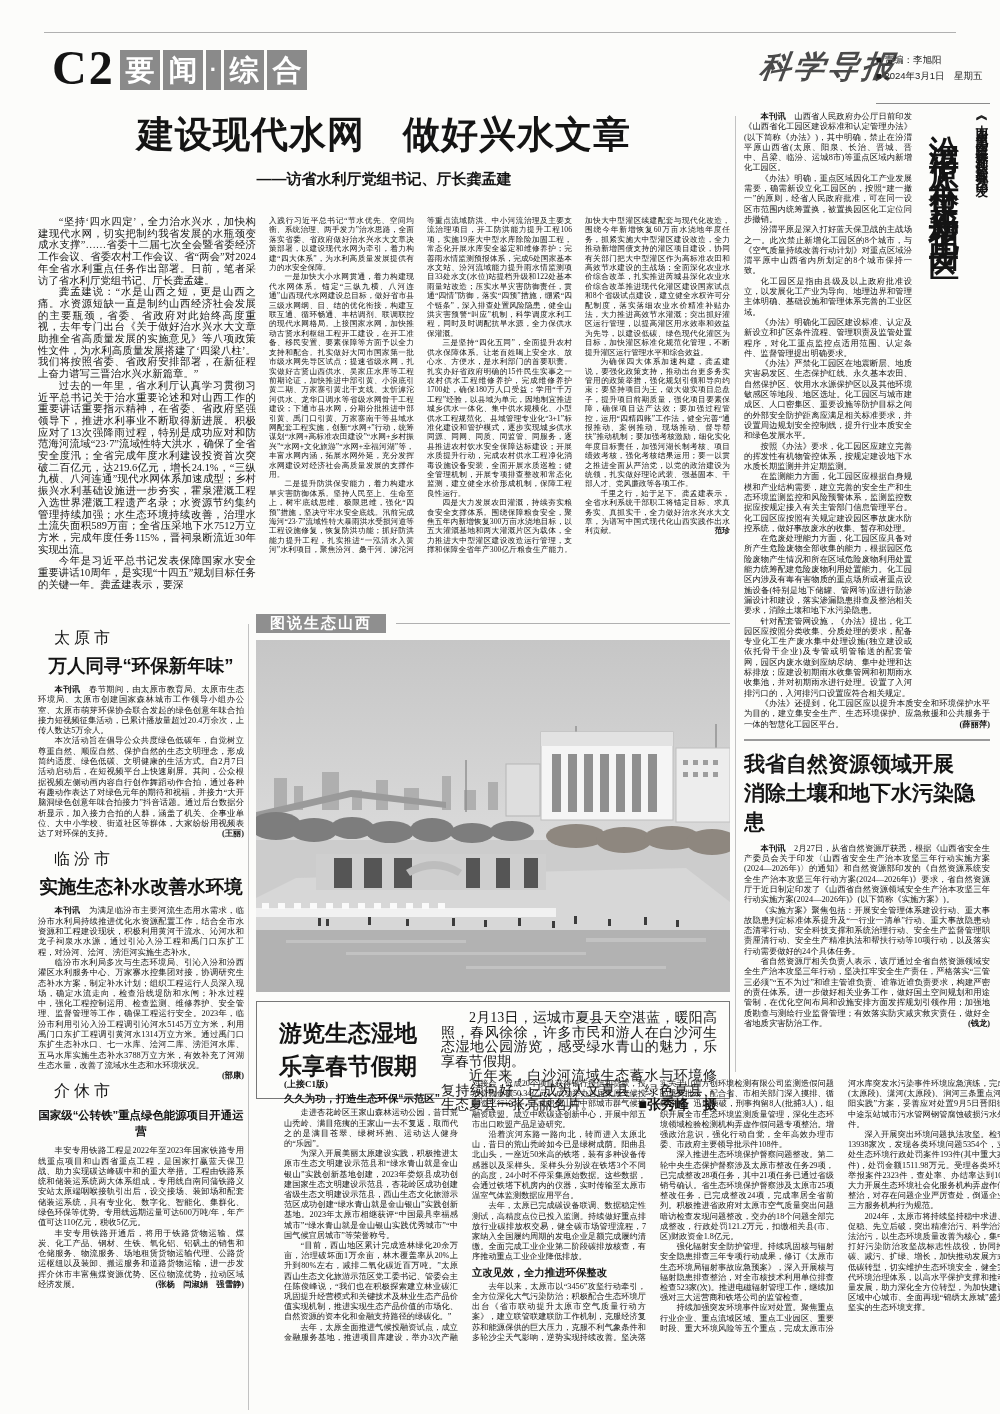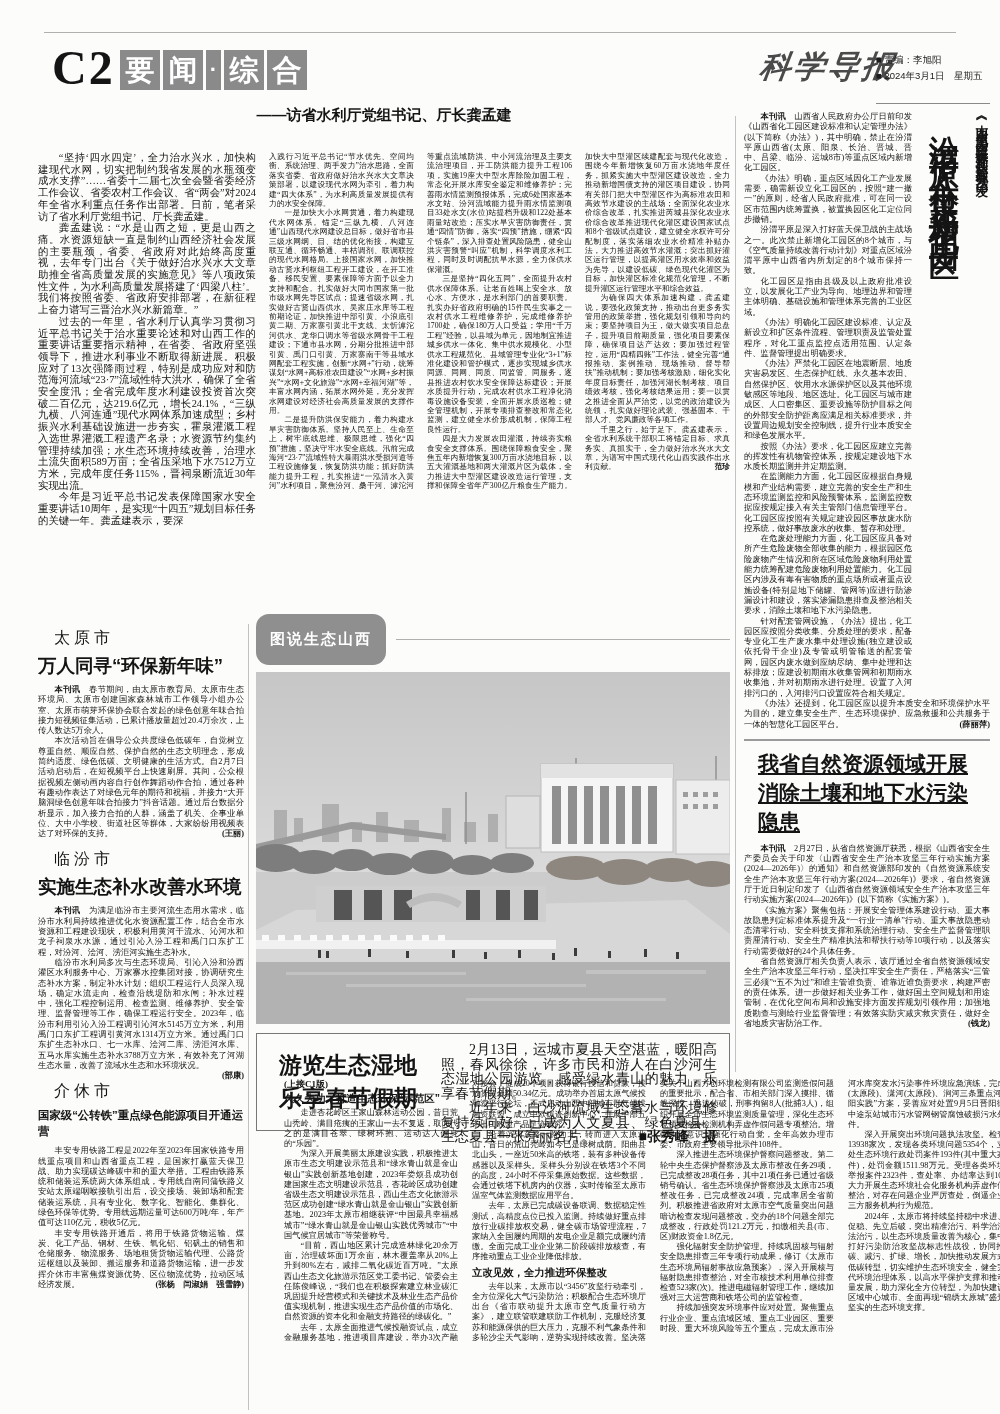--- a/index.html
+++ b/index.html
@@ -36,35 +36,35 @@
   .vrule-a{position:absolute;left:735px;top:116px;width:1px;height:956px;background:#c2c2c2;}
   .vrule-b{position:absolute;left:248px;top:624px;width:1px;height:786px;background:#c2c2c2;}
   
   .right-col{position:absolute;left:744px;top:112px;width:246px;height:1000px;overflow:hidden;}
   .vert-head{float:right;writing-mode:vertical-rl;height:574px;margin:0 0 6px 9px;padding-left:2px;}
   .vert-head .kicker{font-size:12.5px;letter-spacing:3px;margin-left:9px;font-weight:bold;}
   .vert-head .vhead{font-size:30px;font-weight:900;letter-spacing:9px;
         font-family:"Liberation Sans","DejaVu Sans",sans-serif;}
   .right-col .para{font-size:8.3px;line-height:10.3px;}
   .right-divider{border:none;border-top:2px solid #9a9a9a;margin:9px 0 8px;}
-  .right-mid h2{margin:2px 14px 8px;font-size:21px;line-height:29px;font-weight:900;
-        font-family:"Liberation Sans","DejaVu Sans",sans-serif;text-decoration:underline;}
+  .right-mid h2{margin:2px 0 8px;font-size:21px;line-height:29px;font-weight:900;
+        font-family:"Liberation Sans","DejaVu Sans",sans-serif;}
   
   .left-col{position:absolute;left:38px;top:620px;width:206px;height:792px;overflow:hidden;}
   .city-label{font-size:16px;letter-spacing:4px;margin:8px 16px 5px;}
   .city-headline{font-size:18.5px;font-weight:900;margin:0 0 7px;line-height:24px;
-        font-family:"Liberation Sans","DejaVu Sans",sans-serif;}
+        font-family:"Liberation Sans","DejaVu Sans",sans-serif;text-align:center;}
   .city-sec .para{font-size:8.3px;line-height:10.3px;}
   .city-sec{margin-bottom:10px;}
   .city-sec.small-head .city-headline{font-size:11.4px;line-height:16px;}
   
   .photo-feature{position:absolute;left:256px;top:614px;width:474px;}
   .badge-row{display:flex;align-items:center;gap:10px;}
-  .badge{background:#8f8f8f;color:#fff;font-weight:bold;font-size:15px;padding:16px 14px;
-        font-family:"Liberation Sans","DejaVu Sans",sans-serif;letter-spacing:2px;border-radius:13px;}
+  .badge{background:#8f8f8f;color:#fff;font-weight:bold;font-size:15px;padding:0 14px;
+        font-family:"Liberation Sans","DejaVu Sans",sans-serif;letter-spacing:2px;}
   .badge-line{flex:1;height:1px;background:#b0b0b0;}
   .photo-wrap{margin-top:7px;width:474px;height:352px;overflow:hidden;background:#cccccc;}
   .caption-box{margin-top:9px;border:1px solid #777;padding:9px 12px;display:flex;gap:14px;height:78px;}
   .cap-title{width:158px;align-self:center;text-align:center;font-size:23px;font-weight:bold;line-height:33px;}
   .cap-text{flex:1;font-size:14px;line-height:14.5px;}
   
   .bottom-band{position:absolute;left:252px;top:1079px;width:738px;height:302px;overflow:hidden;
         column-count:4;column-gap:14px;font-size:8.2px;line-height:10.2px;margin-left:32px;}
   .bottom-band .para.sub{font-size:10.4px;margin:5px 0 4px;}
   .bottom-band .para.cont{font-weight:bold;font-size:9px;margin-bottom:3px;}
@@ -83,20 +83,21 @@
     <span class="ch">综</span>
     <span class="ch">合</span>
   </div>
   <div class="paper-logo">科学导报</div>
   <div class="edition-info">
     <div>■ 责编：李旭阳</div>
     <div>■ 2024年3月1日　星期五</div>
   </div>
 
   <section class="lead-article">
+    <h1>建设现代水网　做好兴水文章</h1>
     <div class="subtitle">——访省水利厅党组书记、厅长龚孟建</div>
     <div class="lead-body">
       <div class="lead-colA">
           <p class="para">“坚持‘四水四定’，全力治水兴水，加快构建现代水网，切实把制约我省发展的水瓶颈变成水支撑”……省委十二届七次全会暨省委经济工作会议、省委农村工作会议、省“两会”对2024年全省水利重点任务作出部署。日前，笔者采访了省水利厅党组书记、厅长龚孟建。</p>
           <p class="para">龚孟建说：“水是山西之短，更是山西之痛。水资源短缺一直是制约山西经济社会发展的主要瓶颈，省委、省政府对此始终高度重视，去年专门出台《关于做好治水兴水大文章助推全省高质量发展的实施意见》等八项政策性文件，为水利高质量发展搭建了‘四梁八柱’。我们将按照省委、省政府安排部署，在新征程上奋力谱写三晋治水兴水新篇章。”</p>
           <p class="para">过去的一年里，省水利厅认真学习贯彻习近平总书记关于治水重要论述和对山西工作的重要讲话重要指示精神，在省委、省政府坚强领导下，推进水利事业不断取得新进展。积极应对了13次强降雨过程，特别是成功应对和防范海河流域“23·7”流域性特大洪水，确保了全省安全度汛；全省完成年度水利建设投资首次突破二百亿元，达219.6亿元，增长24.1%，“三纵九横、八河连通”现代水网体系加速成型；乡村振兴水利基础设施进一步夯实，霍泉灌溉工程入选世界灌溉工程遗产名录；水资源节约集约管理持续加强；水生态环境持续改善，治理水土流失面积589万亩；全省压采地下水7512万立方米，完成年度任务115%，晋祠泉断流近30年实现出流。</p>
           <p class="para">今年是习近平总书记发表保障国家水安全重要讲话10周年，是实现“十四五”规划目标任务的关键一年。龚孟建表示，要深</p>
         </div>
       <div class="lead-colB">
           <p class="para cont">入践行习近平总书记“节水优先、空间均衡、系统治理、两手发力”治水思路，全面落实省委、省政府做好治水兴水大文章决策部署，以建设现代水网为牵引，着力构建“四大体系”，为水利高质量发展提供有力的水安全保障。</p>

